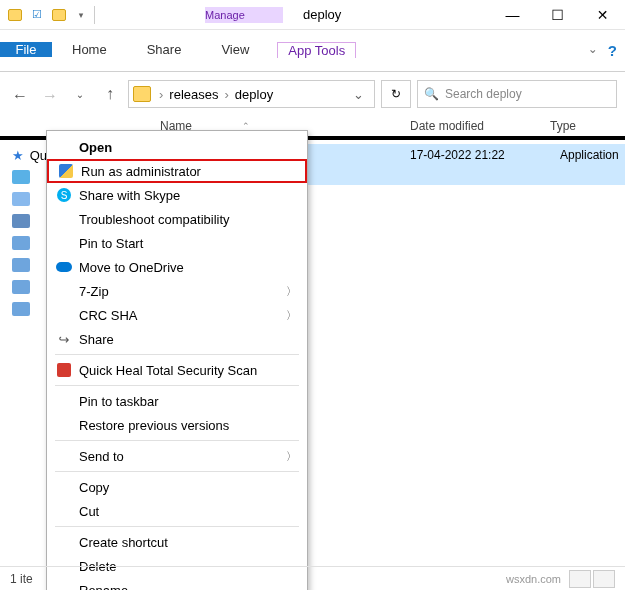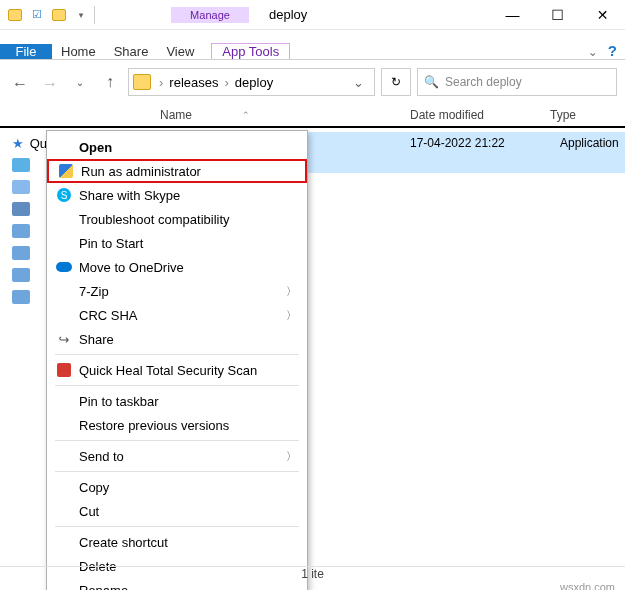--- a/index.html
+++ b/index.html
@@ -2,49 +2,49 @@
 <html><head>
 <meta charset="utf-8">
 <style>
   * { box-sizing: border-box; font-family: "Segoe UI", Arial, sans-serif; }
   body { margin: 0; width: 625px; height: 590px; background: #fff; overflow: hidden; font-size: 12px; color: #000; position: relative; }
 
   
   .titlebar { height: 30px; display: flex; align-items: center; border-bottom: 1px solid #e5e5e5; }
   .qat { display: flex; align-items: center; padding: 0 4px; }
   .qat span { width: 22px; height: 22px; display: flex; align-items: center; justify-content: center; }
-  .tab-manage { width: 78px; text-align: center; background: #e9d5ff; color: #6b21a8; font-size: 11px; padding: 2px 0; margin-left: 70px; }
+  .tab-manage { width: 78px; text-align: left; background: #e9d5ff; color: #6b21a8; font-size: 11px; padding: 2px 0; margin-left: 104px; }
   .title-text { margin-left: 20px; font-size: 13px; }
   .win-controls { margin-left: auto; display: flex; }
   .win-controls div { width: 45px; height: 28px; display: flex; align-items: center; justify-content: center; font-size: 14px; }
 
   
-  .ribbon { height: 30px; display: flex; align-items: flex-end; border-bottom: 1px solid #d0d0d0; }
+  .ribbon { height: 30px; display: flex; align-items: flex-start; border-bottom: 1px solid #d0d0d0; margin-top: 12px; }
   .ribbon .file { background: #1979ca; color: #fff; width: 52px; display: flex; align-items: center; justify-content: center; font-size: 13px; }
-  .ribbon .tab { padding: 0 9px; display: flex; align-items: center; font-size: 13px; color: #333; }
+  .ribbon .tab { padding: 0 20px; display: flex; align-items: center; font-size: 13px; color: #333; }
   .ribbon .apptools { border: 1px solid #d9a6e8; border-bottom: none; margin-left: 8px; padding: 0 10px; color: #6b21a8; }
   .ribbon .spacer { flex: 1; }
   .ribbon .drop { width: 30px; display: flex; align-items: center; justify-content: center; color: #777; }
   .help { color: #1979ca; font-size: 15px; font-weight: bold; margin-right: 8px; display:flex; align-items:center; }
 
   
   .navrow { height: 44px; display: flex; align-items: center; padding: 6px 8px; gap: 6px; }
   .nav-btn { width: 24px; height: 24px; display: flex; align-items: center; justify-content: center; color: #555; font-size: 16px; }
   .nav-btn.disabled { color: #bbb; }
   .addr { flex: 1; height: 28px; border: 1px solid #ccc; display: flex; align-items: center; padding: 0 4px; font-size: 13px; }
   .addr .folder-ico { width: 18px; height: 16px; background: #ffd76a; border: 1px solid #d4a418; border-radius: 2px; margin-right: 6px; }
   .addr .seg { padding: 0 4px; }
   .addr .chev { color: #888; padding: 0 2px; }
   .addr .drop2 { margin-left: auto; color: #666; padding: 0 6px; }
   .refresh { width: 30px; height: 28px; border: 1px solid #ccc; display: flex; align-items: center; justify-content: center; }
   .search { width: 200px; height: 28px; border: 1px solid #ccc; display: flex; align-items: center; padding: 0 6px; color: #888; }
   .search .mag { margin-right: 6px; }
 
   
-  .cols { height: 24px; display: flex; align-items: center; border-bottom: 2px solid #000000; color: #444; font-size: 12px; }
+  .cols { height: 24px; display: flex; align-items: center; border-bottom: 4px solid #000000; color: #444; font-size: 12px; }
   .cols .pad { width: 160px; }
   .cols .name { width: 250px; display:flex; align-items:center; gap:50px;}
   .cols .date { width: 140px; }
   .cols .type { flex: 1; }
   .sort-caret { font-size:9px; color:#888; }
 
   
   .body { display: flex; height: 440px; position: relative; }
   .navpane { width: 160px; padding: 4px 0 0 12px; }
   .navpane .item { display: flex; align-items: center; height: 22px; font-size: 13px; gap: 6px; }
@@ -66,21 +66,21 @@
   .ctx .highlight { border: 2px solid #d11; }
 
   
   .ico-shield { width:14px; height:14px; background: linear-gradient(135deg,#2f7bd9 50%,#f7c948 50%); border-radius: 2px; }
   .ico-skype { width:14px; height:14px; border-radius:50%; background:#00aff0; color:#fff; font-size:10px; display:flex; align-items:center; justify-content:center; }
   .ico-cloud { width:16px; height:10px; background:#0078d4; border-radius: 6px; }
   .ico-qh { width:14px; height:14px; background:#d43a2f; border-radius:2px; }
   .ico-share { color:#555; }
 
   
-  .status { position: absolute; bottom: 0; left: 0; right: 0; height: 24px; border-top: 1px solid #e0e0e0; display: flex; align-items: center; padding: 0 10px; font-size: 12px; color: #444; flex-direction: column; }
+  .status { position: absolute; bottom: 0; left: 0; right: 0; height: 24px; border-top: 1px solid #e0e0e0; display: flex; align-items: center; padding: 0 10px; font-size: 12px; color: #444; }
   .status .watermark { margin-left: auto; color: #999; font-size: 11px; }
   .status .view-toggles { display:flex; gap:2px; margin-left:8px;}
   .status .vt { width:22px; height:18px; border:1px solid #ccc; background:#f4f4f4;}
 </style>
 </head>
 <body>
 
 <div class="titlebar">
   <div class="qat">
     <span>

